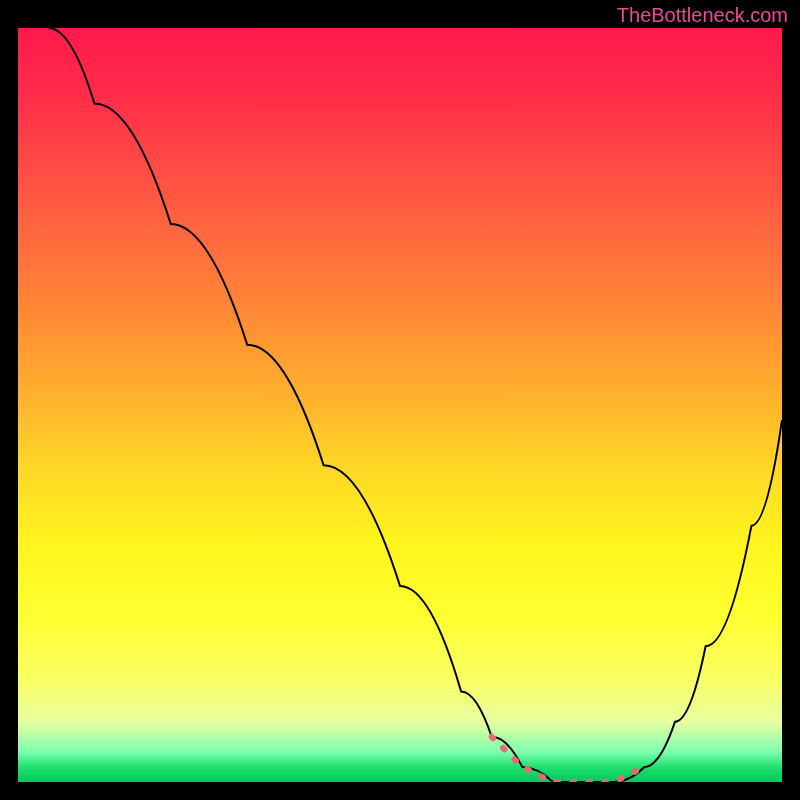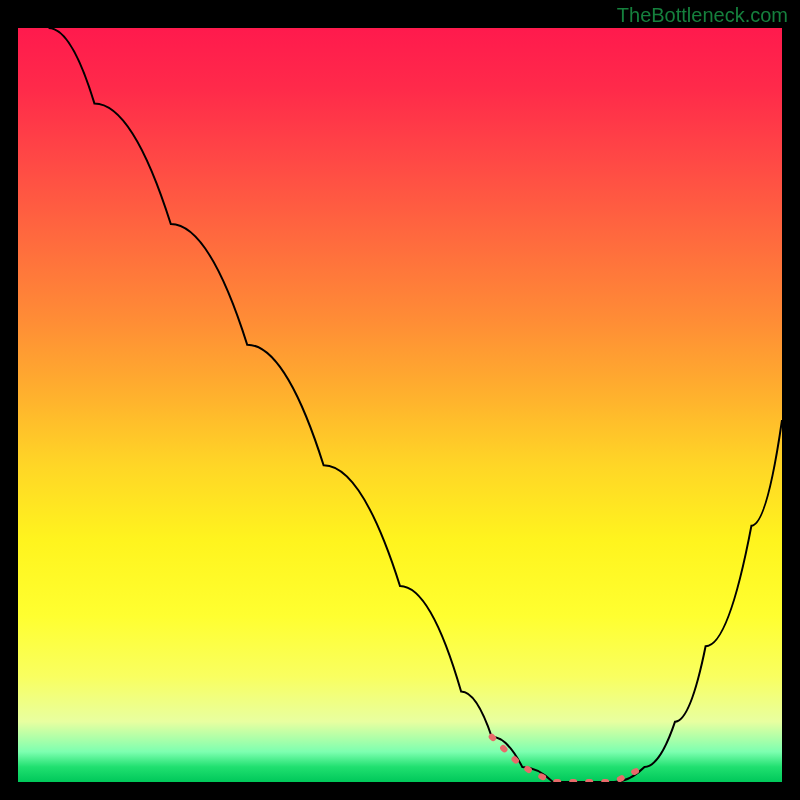--- a/index.html
+++ b/index.html
@@ -7,21 +7,21 @@
     width: 800px;
     height: 800px;
     background: #000;
     position: relative;
     font-family: Arial, sans-serif;
   }
   .watermark {
     position: absolute;
     top: 4px;
     right: 12px;
-    color: #15803d;
+    color: #ec4899;
     font-size: 20px;
     font-weight: 500;
     z-index: 10;
   }
   .plot-area {
     position: absolute;
     left: 18px;
     top: 28px;
     width: 764px;
     height: 754px;

